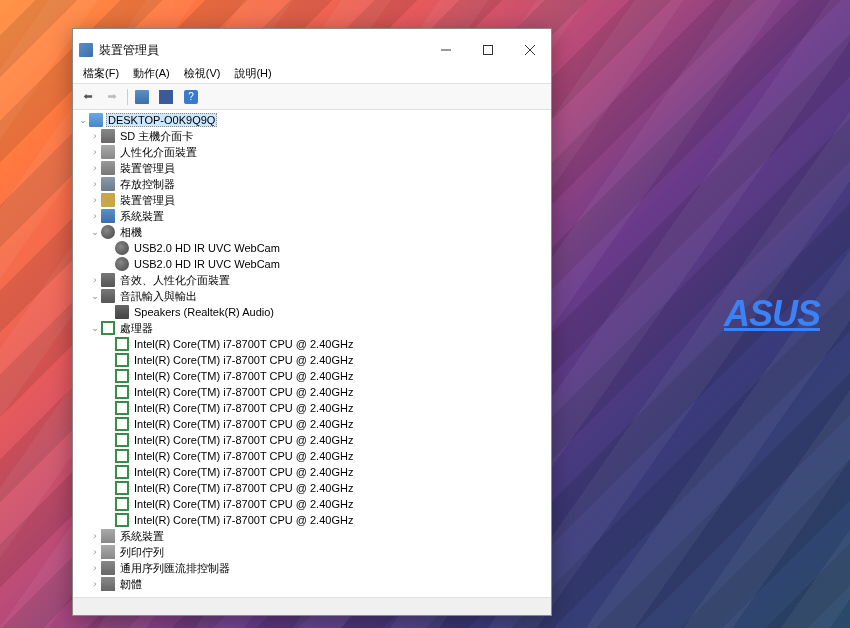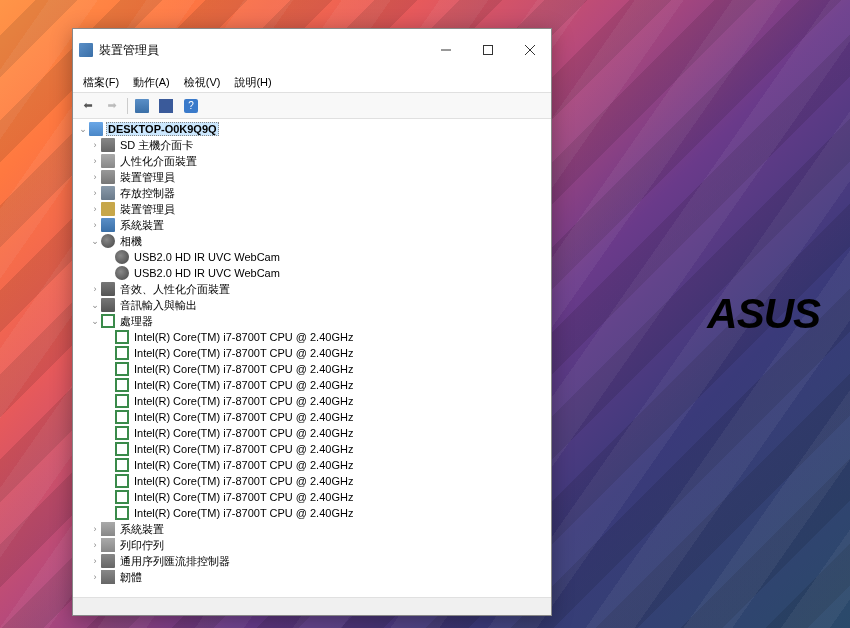--- a/index.html
+++ b/index.html
@@ -1,35 +1,35 @@
 <!DOCTYPE html>
 <html><head>
 <meta charset="utf-8">
 <style>
 *{margin:0;padding:0;box-sizing:border-box;font-family:"Microsoft JhengHei","Segoe UI",sans-serif;font-size:11px;}
 body{width:850px;height:628px;overflow:hidden;position:relative;background:linear-gradient(135deg,#ff8c3a 0%,#ff6b3d 15%,#d94a6b 35%,#8a3a8a 55%,#4a3a9a 75%,#2a4a8a 100%);}
 .desktop-bg{position:absolute;inset:0;background:linear-gradient(135deg,#ff9548 0%,#ff7840 12%,#e85a5a 28%,#b84a7a 42%,#6a3a8a 58%,#3a3a7a 75%,#2a4a6a 100%);}
 .desktop-bg::before{content:"";position:absolute;inset:0;background:repeating-linear-gradient(125deg,transparent 0,transparent 40px,rgba(255,255,255,0.05) 40px,rgba(255,255,255,0.05) 80px),repeating-linear-gradient(-45deg,transparent 0,transparent 30px,rgba(0,0,0,0.1) 30px,rgba(0,0,0,0.1) 60px);}
-.asus-logo{position:absolute;right:30px;top:50%;transform:translateY(-50%);color:#000000;font-size:42px;font-weight:700;font-style:italic;letter-spacing:-1px;font-family:Arial,sans-serif;}
+.asus-logo{position:absolute;right:30px;top:50%;transform:translateY(-50%);color:#3b82f6;font-size:36px;font-weight:700;font-style:italic;letter-spacing:-1px;font-family:Arial,sans-serif;text-decoration:underline;}
 .window{position:absolute;left:72px;top:28px;width:480px;height:588px;background:#fff;border:1px solid #888;display:flex;flex-direction:column;box-shadow:0 4px 20px rgba(0,0,0,0.3);}
 .titlebar{height:28px;display:flex;align-items:center;padding-left:6px;background:#fff;margin-top:7px;}
 .titlebar-icon{width:14px;height:14px;margin-right:6px;background:linear-gradient(135deg,#5a8fc7,#3a6fa7);border-radius:1px;}
 .titlebar-text{flex:1;font-size:12px;}
 .win-btns{display:flex;}
 .win-btn{width:42px;height:28px;display:flex;align-items:center;justify-content:center;font-size:10px;color:#333;}
 .win-btn svg{width:10px;height:10px;}
-.menubar{height:20px;display:flex;align-items:center;padding-left:4px;gap:2px;border-bottom:1px solid #e0e0e0;margin-top:9px;}
+.menubar{height:20px;display:flex;align-items:center;padding-left:4px;gap:2px;border-bottom:1px solid #e0e0e0;}
 .menu-item{padding:2px 6px;}
 .toolbar{height:26px;display:flex;align-items:center;padding:0 4px;gap:2px;border-bottom:1px solid #e0e0e0;background:#f8f8f8;}
 .tool-btn{width:22px;height:20px;display:flex;align-items:center;justify-content:center;color:#555;}
 .tool-sep{width:1px;height:16px;background:#ccc;margin:0 2px;}
 .tree{flex:1;overflow-y:auto;padding:2px;background:#fff;}
 .node{display:flex;align-items:center;height:16px;white-space:nowrap;}
 .node-label{padding:0 2px;}
-.node-label.sel{background:#cce8ff;border:1px dotted #888;padding:0 1px;font-weight:bold;}
+.node-label.sel{background:#cce8ff;border:1px dotted #888;padding:0 1px;}
 .caret{width:12px;height:12px;display:flex;align-items:center;justify-content:center;font-size:9px;color:#888;flex-shrink:0;cursor:pointer;}
 .caret.none{visibility:hidden;}
 .icn{width:14px;height:14px;margin-right:3px;flex-shrink:0;display:inline-block;}
 .icn-pc{background:linear-gradient(#6aa7e7,#4a87c7);border-radius:1px;}
 .icn-sd{background:linear-gradient(#888,#666);border-radius:1px;}
 .icn-hid{background:linear-gradient(#aaa,#888);border-radius:1px;}
 .icn-print{background:linear-gradient(#999,#777);border-radius:1px;}
 .icn-storage{background:linear-gradient(#8a9aaa,#6a7a8a);border-radius:1px;}
 .icn-security{background:#c7a74a;border-radius:1px;}
 .icn-sys{background:linear-gradient(#5a8fc7,#3a6fa7);border-radius:1px;}
@@ -156,20 +156,25 @@
         <span class="caret">›</span>
         <span class="icn icn-audio"></span>
         <span class="node-label">音效、人性化介面裝置</span>
       </div>
 
     <div class="node ind1">
         <span class="caret">⌄</span>
         <span class="icn icn-audio"></span>
         <span class="node-label">音訊輸入與輸出</span>
       </div>
+    <div class="node ind2">
+        <span class="caret none"></span>
+        <span class="icn icn-speaker"></span>
+        <span class="node-label">Speakers (Realtek(R) Audio)</span>
+      </div>
 
     <div class="node ind1">
         <span class="caret">⌄</span>
         <span class="icn icn-cpu"></span>
         <span class="node-label">處理器</span>
       </div>
     <div id="cpu-list">
         <div class="node ind2">
           <span class="caret none"></span>
           <span class="icn icn-cpu"></span>

